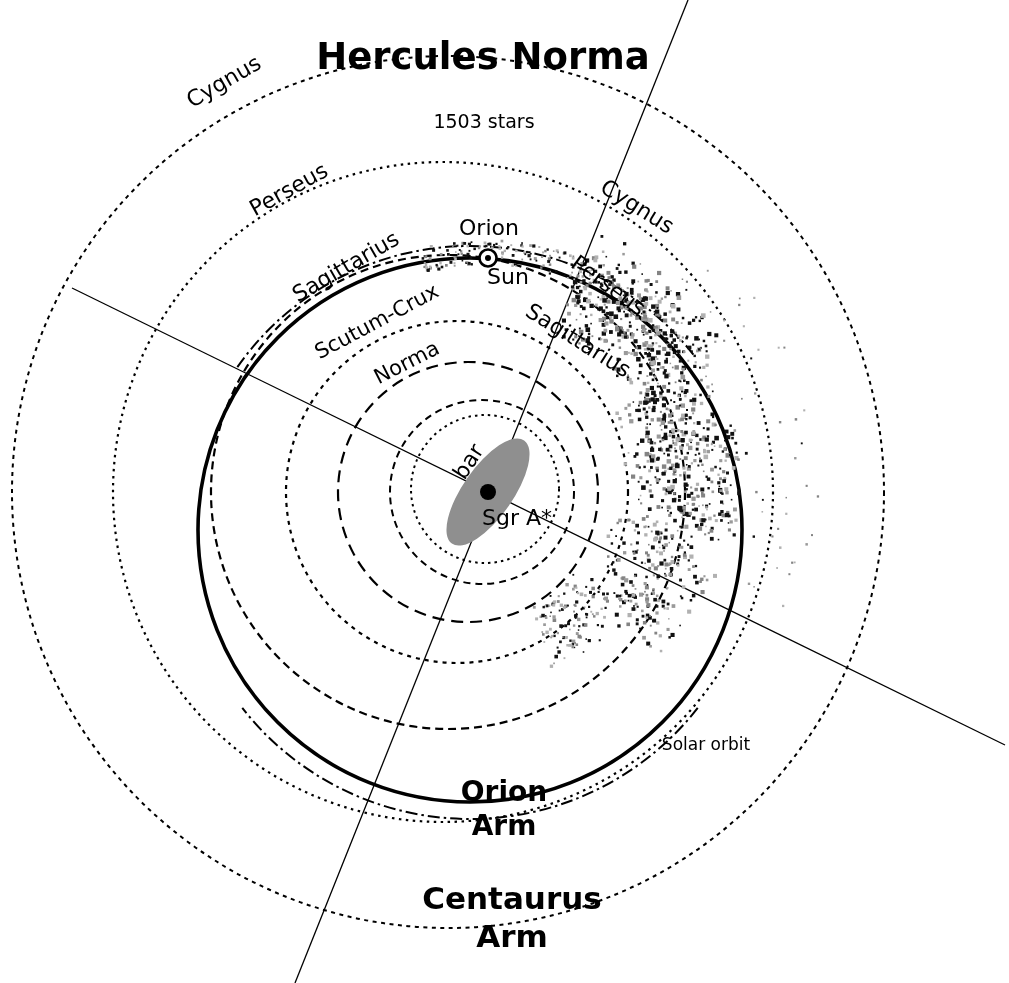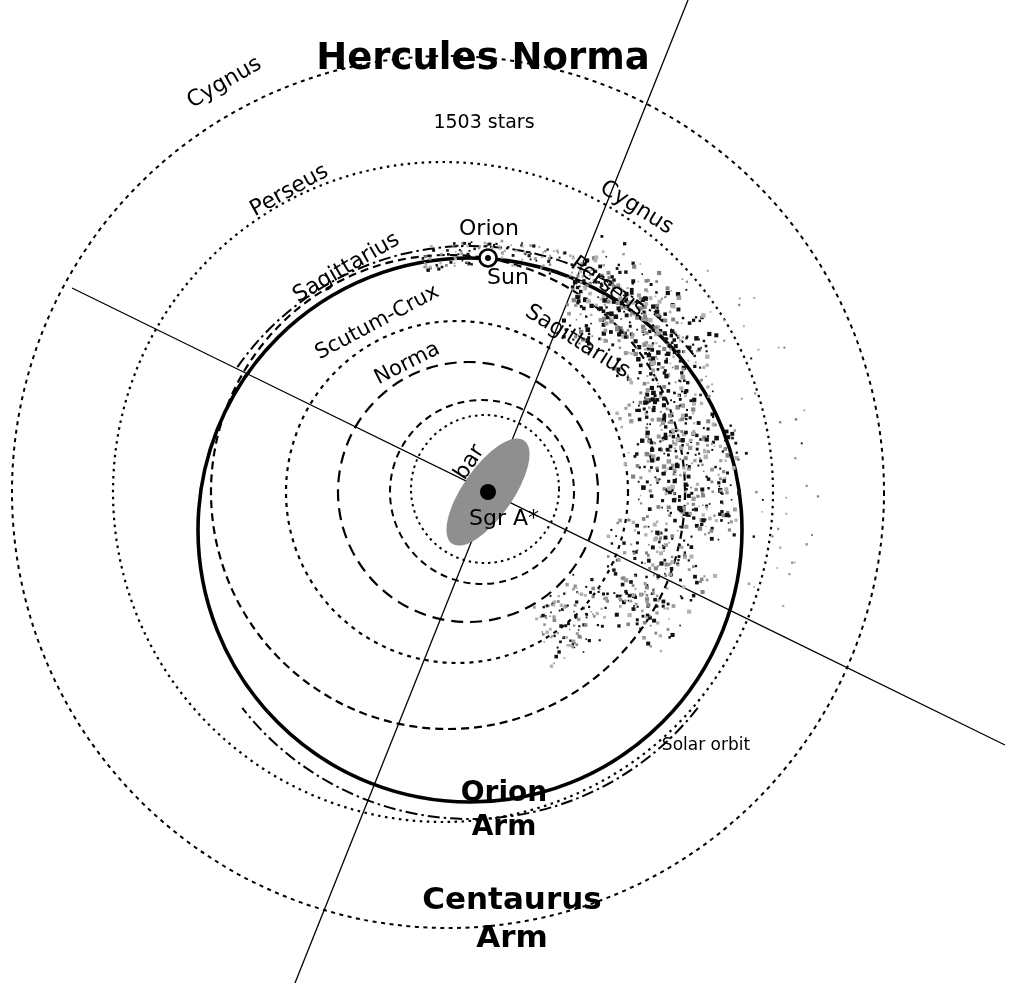--- a/index.html
+++ b/index.html
@@ -1404,20 +1404,20 @@
     <div class="lbl" style="left: 289px; top: 190px; font-size: 22px; font-weight: normal; transform: translate(-50%, -50%) rotate(-29deg);">Perseus</div>
     <div class="lbl" style="left: 346px; top: 267px; font-size: 22px; font-weight: normal; transform: translate(-50%, -50%) rotate(-30deg);">Sagittarius</div>
     <div class="lbl" style="left: 377px; top: 322px; font-size: 21px; font-weight: normal; transform: translate(-50%, -50%) rotate(-28deg);">Scutum-Crux</div>
     <div class="lbl" style="left: 407px; top: 363px; font-size: 21px; font-weight: normal; transform: translate(-50%, -50%) rotate(-27deg);">Norma</div>
     <div class="lbl" style="left: 489px; top: 228px; font-size: 22px; font-weight: normal; transform: translate(-50%, -50%) rotate(0deg);">Orion</div>
     <div class="lbl" style="left: 487px; top: 277px; font-size: 22px; font-weight: normal; transform: translate(-50%, -50%) rotate(0deg); margin-left: 21px;">Sun</div>
     <div class="lbl" style="left: 637px; top: 207px; font-size: 22px; font-weight: normal; transform: translate(-50%, -50%) rotate(32deg);">Cygnus</div>
     <div class="lbl" style="left: 608px; top: 286px; font-size: 22px; font-weight: normal; transform: translate(-50%, -50%) rotate(36deg);">Perseus</div>
     <div class="lbl" style="left: 578px; top: 341px; font-size: 22px; font-weight: normal; transform: translate(-50%, -50%) rotate(32deg);">Sagittarius</div>
     <div class="lbl" style="left: 469px; top: 462px; font-size: 22px; font-weight: normal; transform: translate(-50%, -50%) rotate(-57deg);">bar</div>
-    <div class="lbl" style="left: 504px; top: 518px; font-size: 22px; font-weight: normal; transform: translate(-50%, -50%) rotate(0deg);">Sgr A*</div>
+    <div class="lbl" style="left: 517px; top: 518px; font-size: 22px; font-weight: normal; transform: translate(-50%, -50%) rotate(0deg);">Sgr A*</div>
     <div class="lbl" style="left: 706px; top: 744px; font-size: 17px; font-weight: normal; transform: translate(-50%, -50%) rotate(0deg);">Solar orbit</div>
     <div class="lbl" style="left: 504px; top: 809px; font-size: 28px; font-weight: bold; transform: translate(-50%, -50%) rotate(0deg);">Orion
 Arm</div>
     <div class="lbl" style="left: 512px; top: 918px; font-size: 31px; font-weight: bold; transform: translate(-50%, -50%) rotate(0deg);">Centaurus
 Arm</div>
   </div>
 </div>
 
 </body></html>

